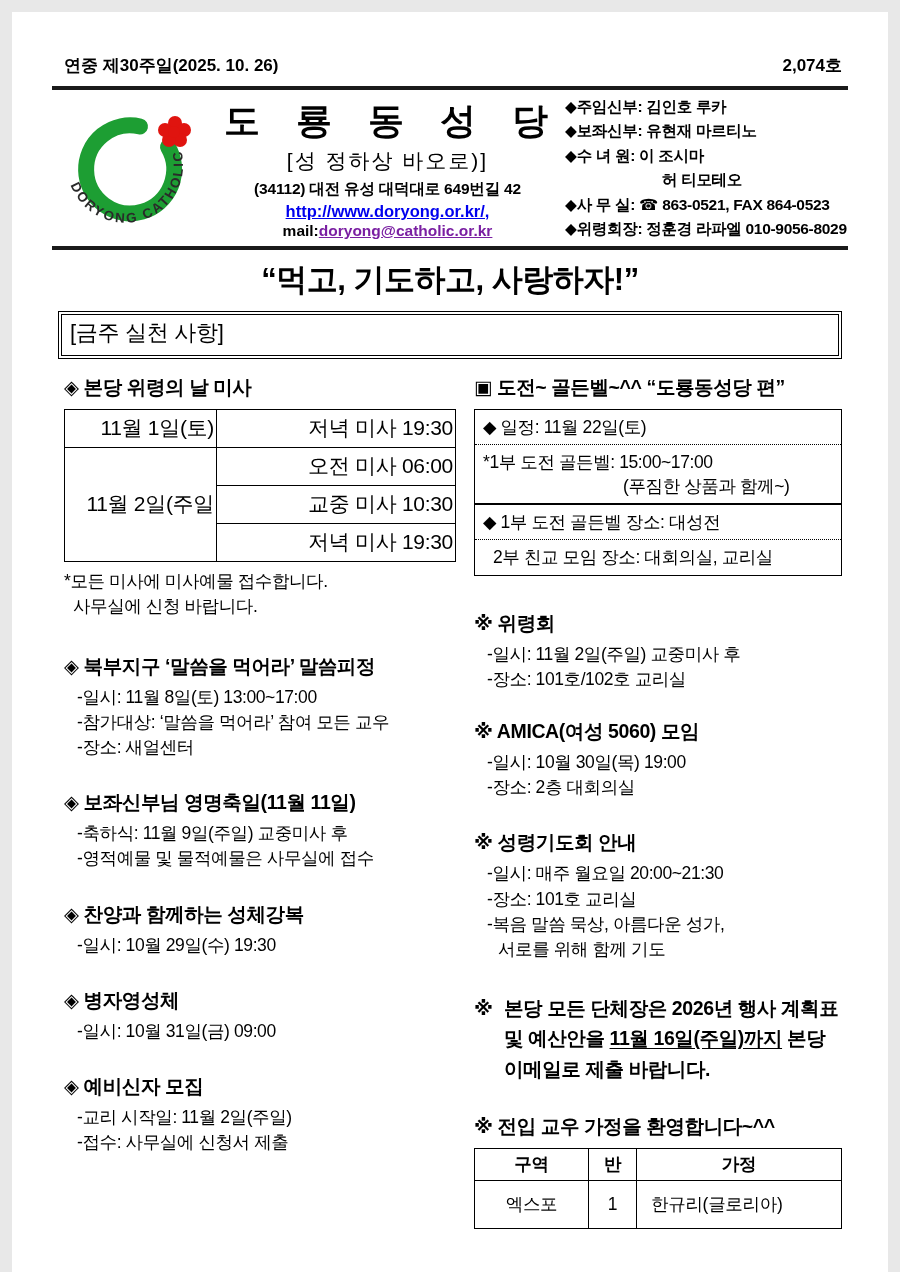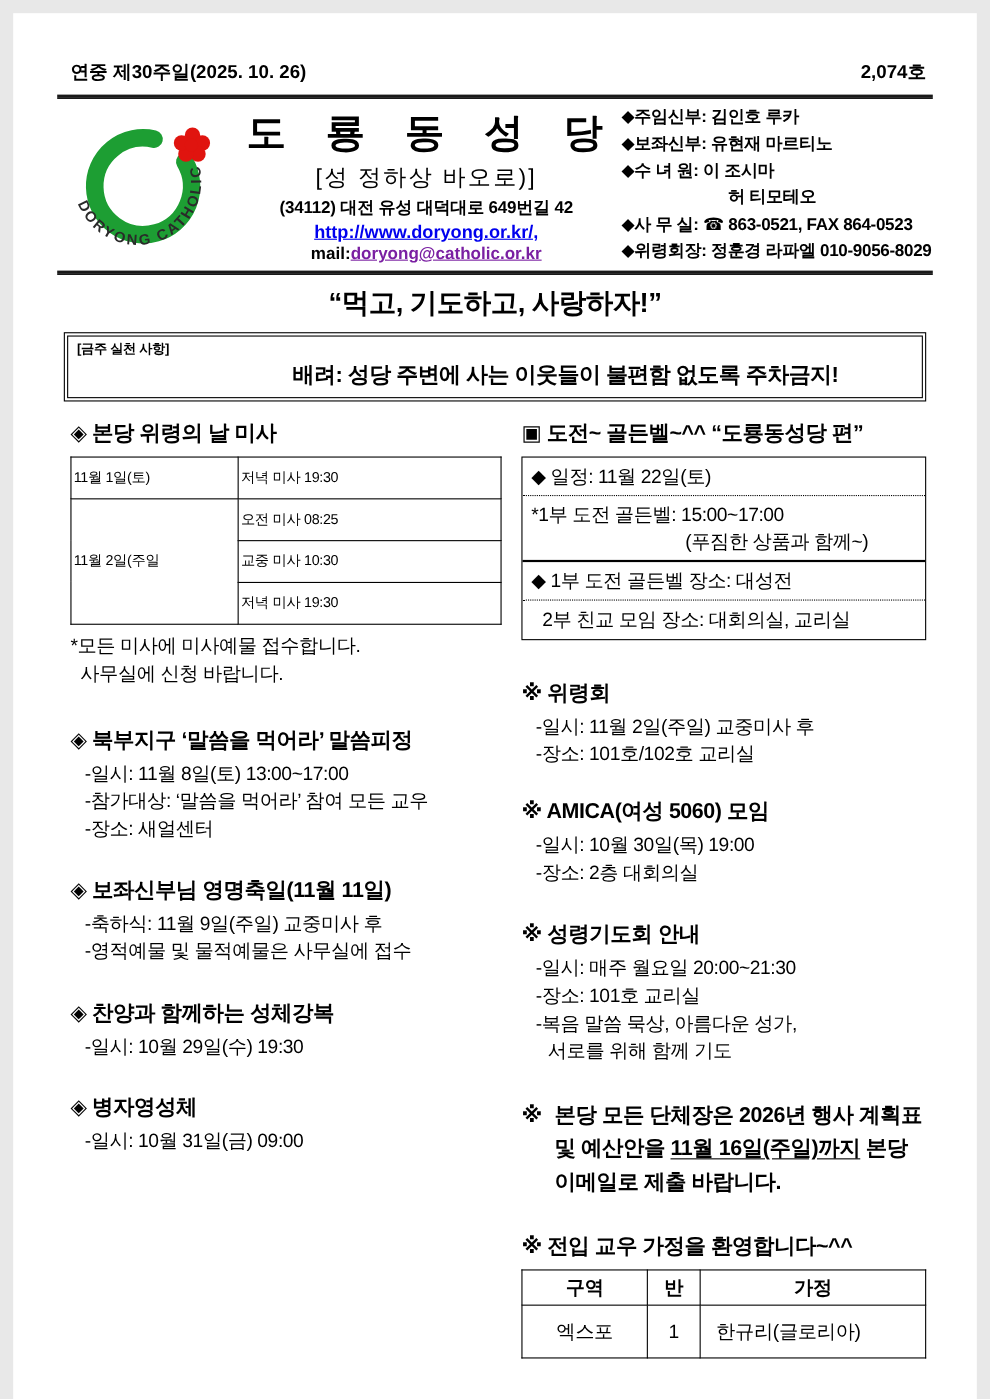--- a/index.html
+++ b/index.html
@@ -19,35 +19,35 @@
   .head-center { flex:1; text-align:center; padding:0 4px; }
   .church-name { font-size:36px; font-weight:800; letter-spacing:13px; white-space:nowrap; margin-left:10px; }
   .patron { font-size:21px; margin-top:1px; letter-spacing:2px; }
   .address { font-size:15.5px; margin-top:4px; font-weight:600; letter-spacing:-0.2px; }
   .weblink { font-size:16.5px; color:#0000ee; text-decoration:underline; font-weight:600; display:inline-block; margin-top:2px; }
   .mailline { font-size:15.5px; margin-top:1px; font-weight:600; }
   .maillink { color:#7a1fa2; text-decoration:underline; }
   .head-right { flex:0 0 350px; font-size:15.5px; font-weight:600; line-height:1.58; letter-spacing:-0.3px; }
   .contact-indent { padding-left:97px; }
   
-  .slogan { text-align:center; font-size:25px; font-weight:800; margin:9px 0 10px; letter-spacing:-0.5px; }
+  .slogan { text-align:center; font-size:31px; font-weight:800; margin:9px 0 10px; letter-spacing:-0.5px; }
   .notice-outer { margin:0 46px; border:1.5px solid #000; padding:2px; }
   .notice-inner { border:1.5px solid #000; padding:3px 8px 7px; }
-  .notice-tag { font-size:12px; font-weight:700; letter-spacing:-0.3px; }
+  .notice-tag { font-size:22px; font-weight:400; letter-spacing:-0.3px; }
   .notice-text { font-size:20px; font-weight:800; margin-top:1px; text-align:center; padding-left:128px; letter-spacing:-0.5px; }
   
   .columns { display:grid; grid-template-columns:392px 1fr; column-gap:18px; padding:15px 46px 0 52px; }
   .sec { margin-top:29px; }
   .sec.first { margin-top:0; }
   .sec-title { font-size:19.5px; font-weight:700; letter-spacing:-0.4px; }
   .lines { margin-top:5px; padding-left:13px; font-size:17.5px; line-height:1.44; letter-spacing:-0.4px; }
   .cont { padding-left:11px; }
   
   .mass-table { width:100%; border-collapse:collapse; margin-top:8px; }
-  .mass-table td { border:1.5px solid #000; text-align:left; font-size:13px; height:38px; padding:0 2px; letter-spacing:-0.3px; }
+  .mass-table td { border:1.5px solid #000; text-align:right; font-size:21px; height:38px; padding:0 2px; letter-spacing:-0.3px; }
   .mass-notes { margin-top:7px; font-size:17.5px; line-height:1.42; letter-spacing:-0.4px; }
   .mass-notes .n2 { padding-left:9px; }
   
   .gb-table { border:1.5px solid #000; margin-top:8px; }
   .gb-row { padding:5px 8px; font-size:17.5px; line-height:1.38; letter-spacing:-0.4px; }
   .gb-row.dotted { border-top:1.5px dotted #000; }
   .gb-row.solid  { border-top:2px solid #000; }
   .gb-sub { padding-left:140px; }
   .gb-indent { padding-left:18px; }
   
@@ -112,21 +112,20 @@
       <div>◆위령회장: 정훈경 라파엘  010-9056-8029</div>
     </div>
   </div>
   <div class="hrule"></div>
 
   <div class="slogan">“먹고, 기도하고, 사랑하자!”</div>
 
   <div class="notice-outer">
     <div class="notice-inner">
       <div class="notice-tag">[금주 실천 사항]</div>
-      <div class="notice-text">배려: 성당 주변에 사는 이웃들이 불편함 없도록 주차금지!</div>
     </div>
   </div>
 
   <div class="columns">
 
     <div>
 
       <div class="sec first">
         <div class="sec-title">◈ 본당 위령의 날 미사</div>
         <table class="mass-table">
@@ -134,21 +133,21 @@
               <col style="width:152px">
               <col>
             </colgroup>
           <tbody>
             <tr>
               <td>11월 1일(토)</td>
               <td>저녁 미사  19:30</td>
             </tr>
             <tr>
               <td rowspan="3">11월 2일(주일</td>
-              <td>오전 미사  08:25</td>
+              <td>오전 미사  06:00</td>
             </tr>
             <tr>
               <td>교중 미사  10:30</td>
             </tr>
             <tr>
               <td>저녁 미사  19:30</td>
             </tr>
           </tbody>
         </table>
         <div class="mass-notes">
@@ -181,20 +180,27 @@
         </div>
       </div>
 
       <div class="sec">
         <div class="sec-title">◈ 병자영성체</div>
         <div class="lines">
           <div>-일시: 10월 31일(금) 09:00</div>
         </div>
       </div>
 
+      <div class="sec">
+        <div class="sec-title">◈ 예비신자 모집</div>
+        <div class="lines">
+          <div>-교리 시작일: 11월 2일(주일)</div>
+          <div>-접수: 사무실에 신청서 제출</div>
+        </div>
+      </div>
 
     </div>
 
     <div>
 
       <div class="sec first">
         <div class="sec-title">▣ 도전~ 골든벨~^^ “도룡동성당 편”</div>
         <div class="gb-table">
           <div class="gb-row">◆ 일정: 11월 22일(토)</div>
           <div class="gb-row dotted">

